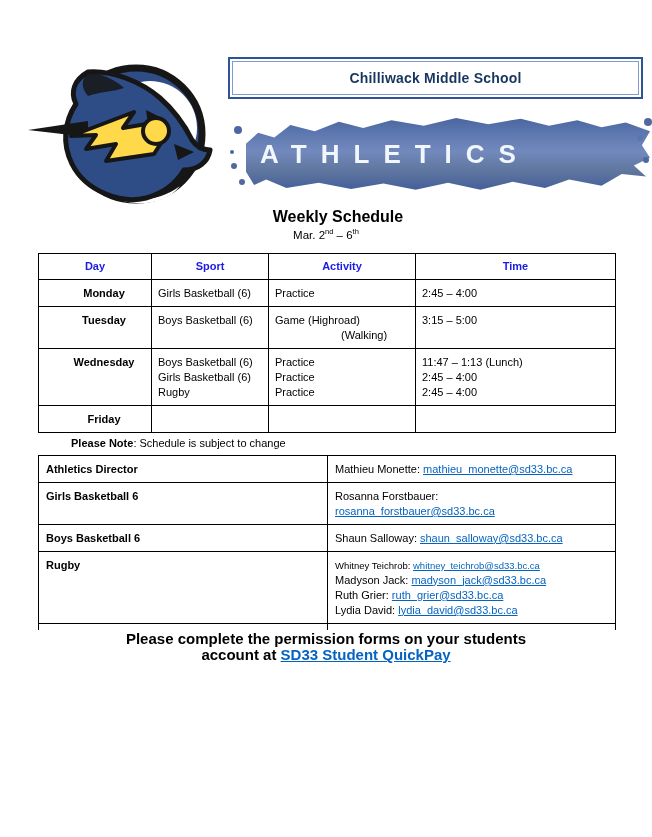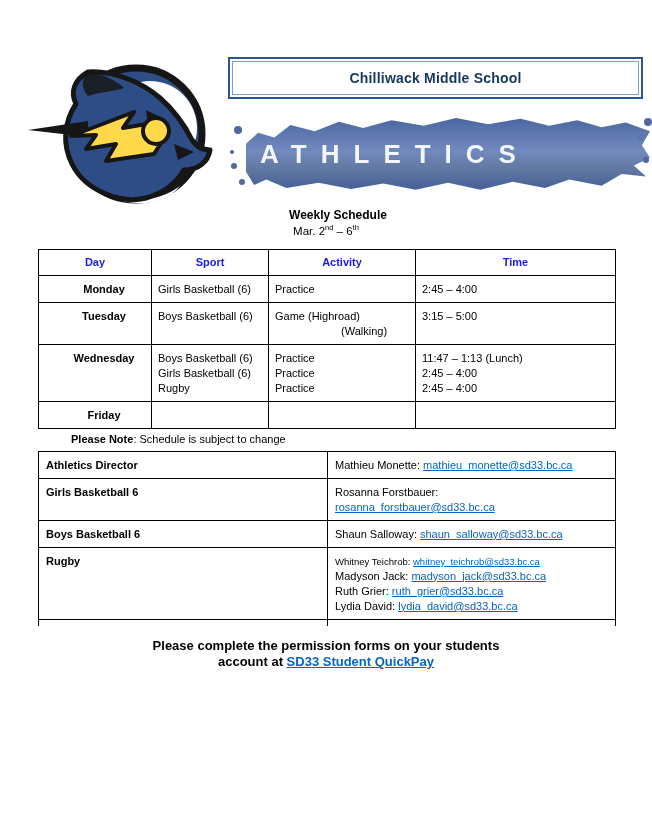--- a/index.html
+++ b/index.html
@@ -37,21 +37,21 @@
     letter-spacing: 14px; padding-left: 14px; margin-top: 2px;
   }
   .banner-splat {
     position: absolute; left: 230px; top: 150px; width: 4px; height: 4px;
     border-radius: 50%; background: #4c67a3;
     box-shadow: 6px -22px 0 2px #4c67a3, 2px 14px 0 1px #53699e, 416px -30px 0 2px #53699e,
                 414px 8px 0 1px #4c67a3, 10px 30px 0 1px #53699e, 408px -14px 0 1px #5b76ae;
   }
 
   
-  .sched-title { margin-top: 208px; text-align: center; font-weight: bold; font-size: 12px; padding-left: 24px; }
+  .sched-title { margin-top: 208px; text-align: center; font-weight: bold; font-size: 16px; padding-left: 24px; }
   .sched-date  { text-align: center; font-size: 11.5px; margin-top: 1px; }
   .sched-date sup { font-size: 7.5px; }
 
   
   table { border-collapse: collapse; table-layout: fixed; }
   .schedule-table { margin: 12px 0 0 38px; width: 577px; }
   .schedule-table th, .schedule-table td {
     border: 1.5px solid #000; vertical-align: top;
     padding: 6px 6px 5px; line-height: 15px; font-size: 11px;
   }
@@ -73,21 +73,21 @@
   }
   .contacts-table td.role-cell { font-weight: bold; }
   .col-role { width: 289px; } .col-person { width: 288px; }
   .contact-line.small { font-size: 9.5px; }
   .contacts-table tr.clipped-row td {
     height: 7px; padding: 0; border-bottom: none;
   }
   a.email-link, a.footer-link { color: #0563C1; text-decoration: underline; }
 
   
-  .footer-note { margin-top: 12px; text-align: center; font-weight: bold; font-size: 13px; line-height: 16px; }
+  .footer-note { margin-top: 1px; text-align: center; font-weight: bold; font-size: 15px; line-height: 16px; }
 </style>
 </head>
 <body>
 
 <div class="logo-wrap">
   <svg width="202" height="170" viewBox="0 0 202 170">
 
     <circle cx="110" cy="84" r="66" fill="#2E4C86" stroke="#161616" stroke-width="7"></circle>
 
     <circle cx="124" cy="78" r="47" fill="#ffffff"></circle>

